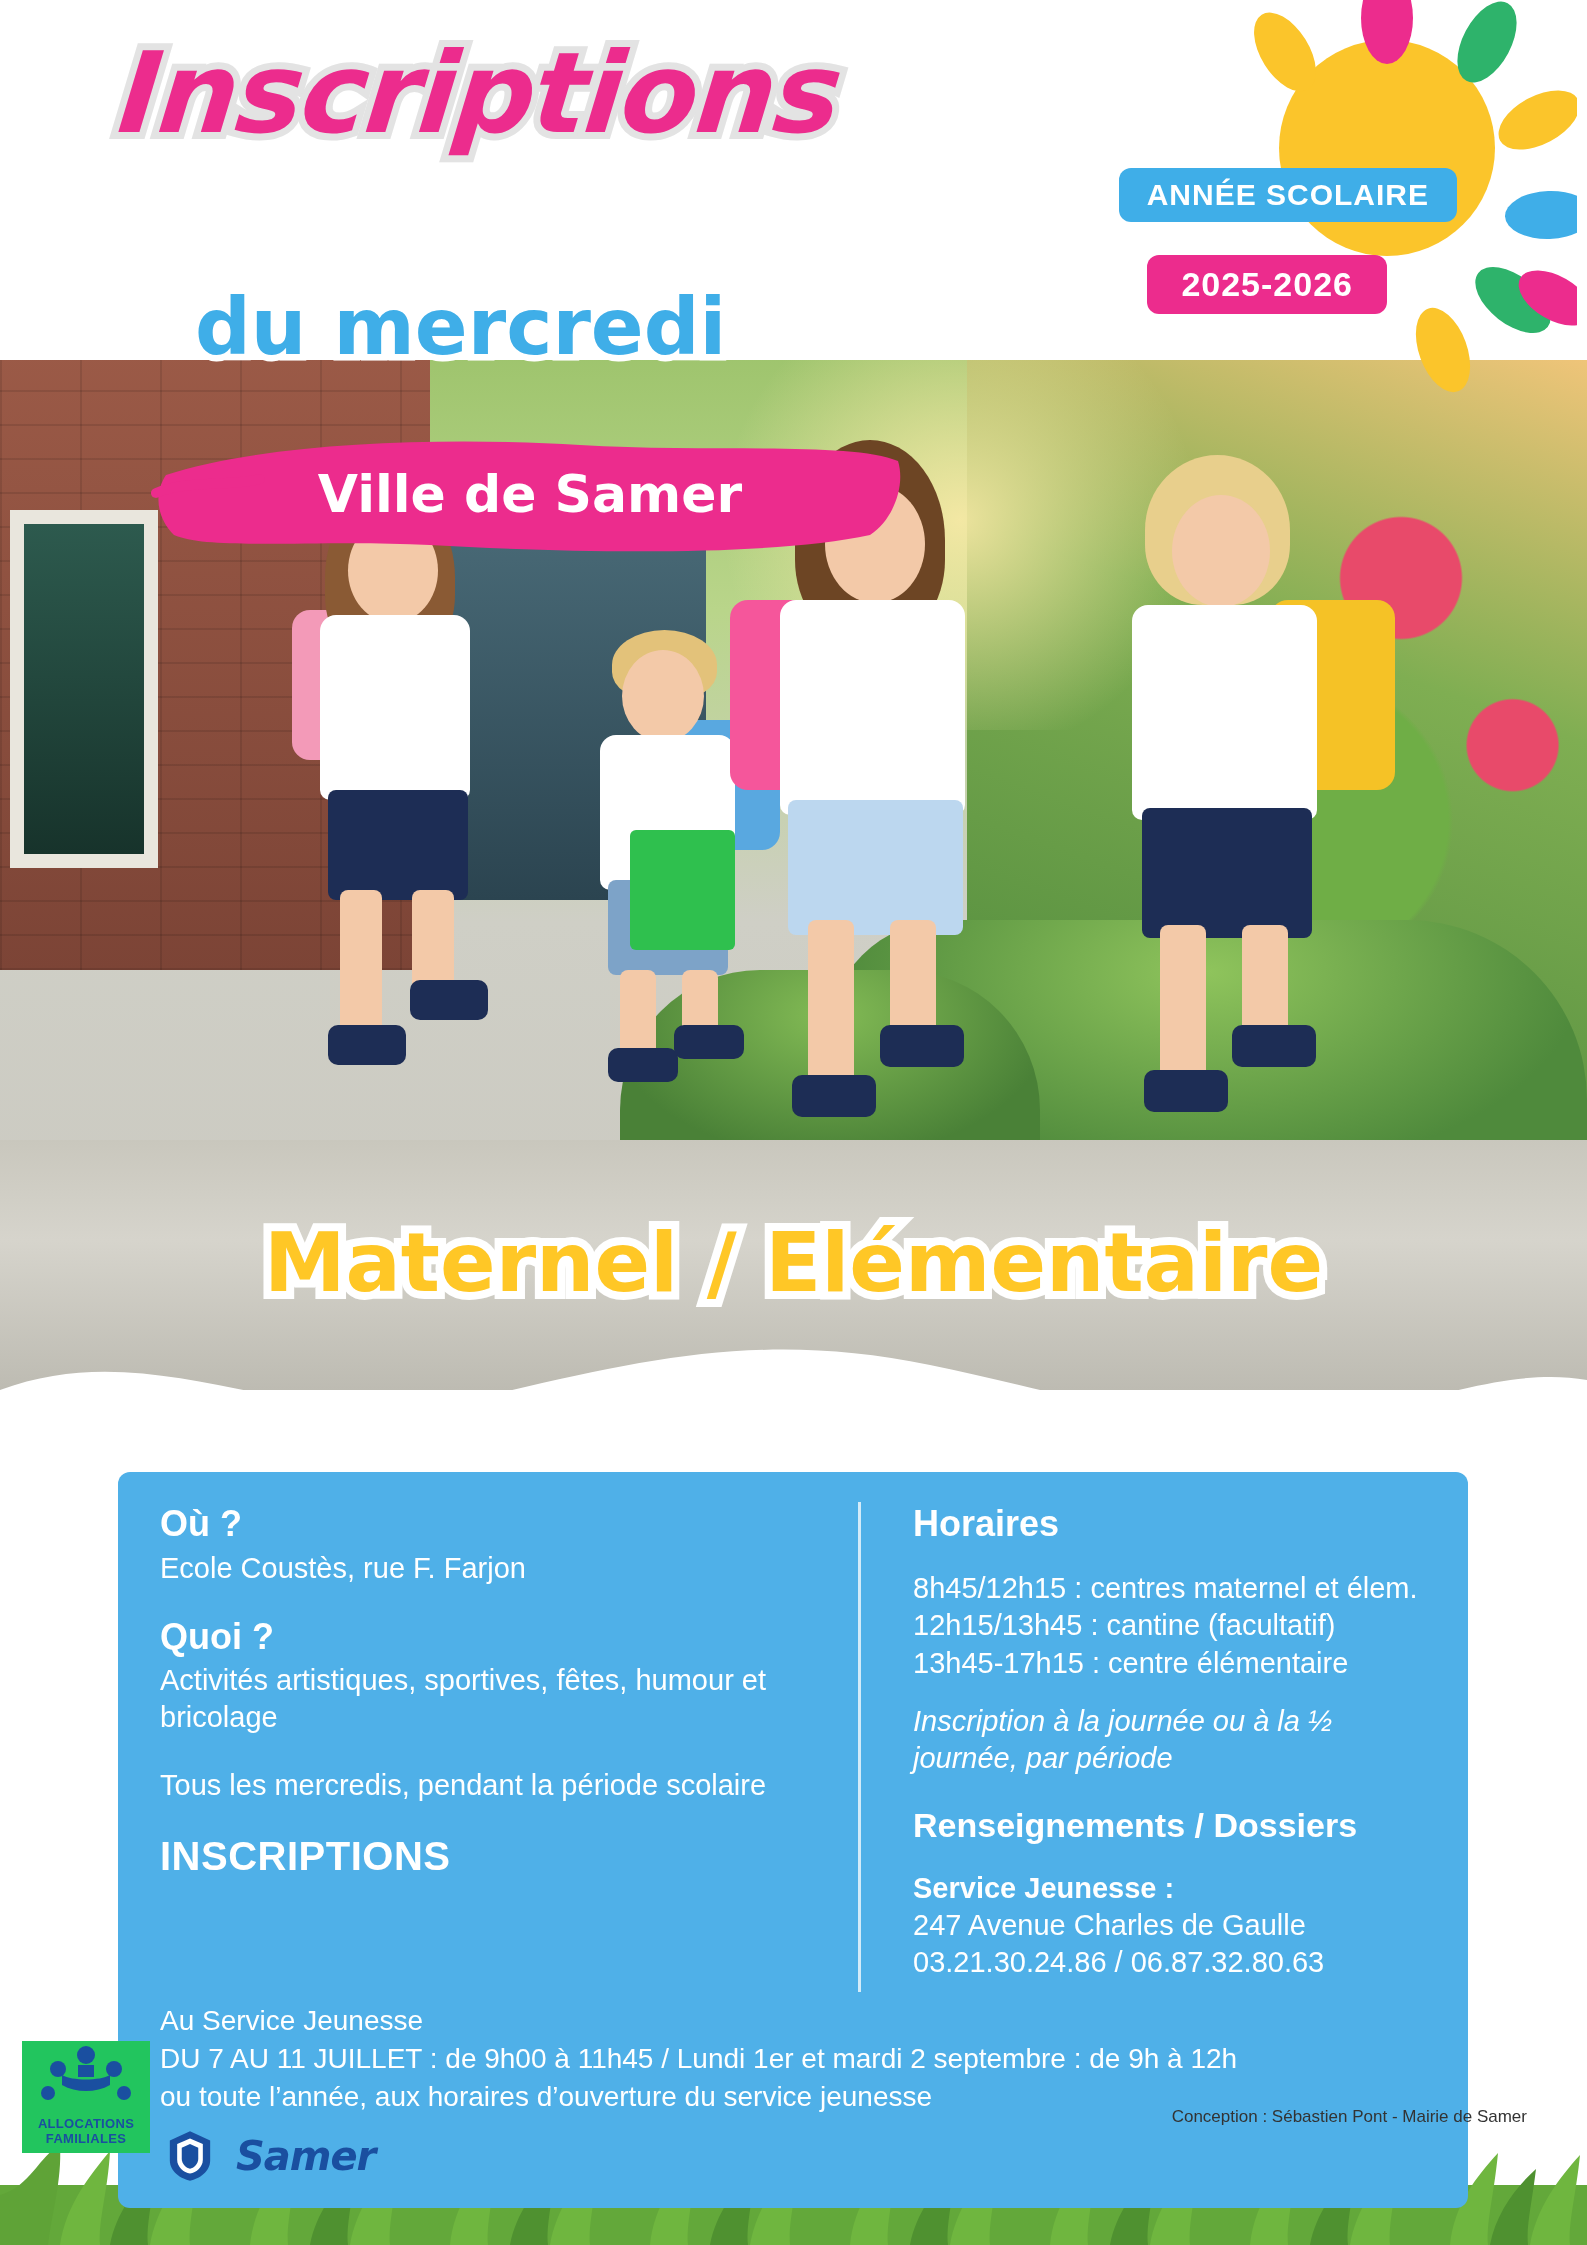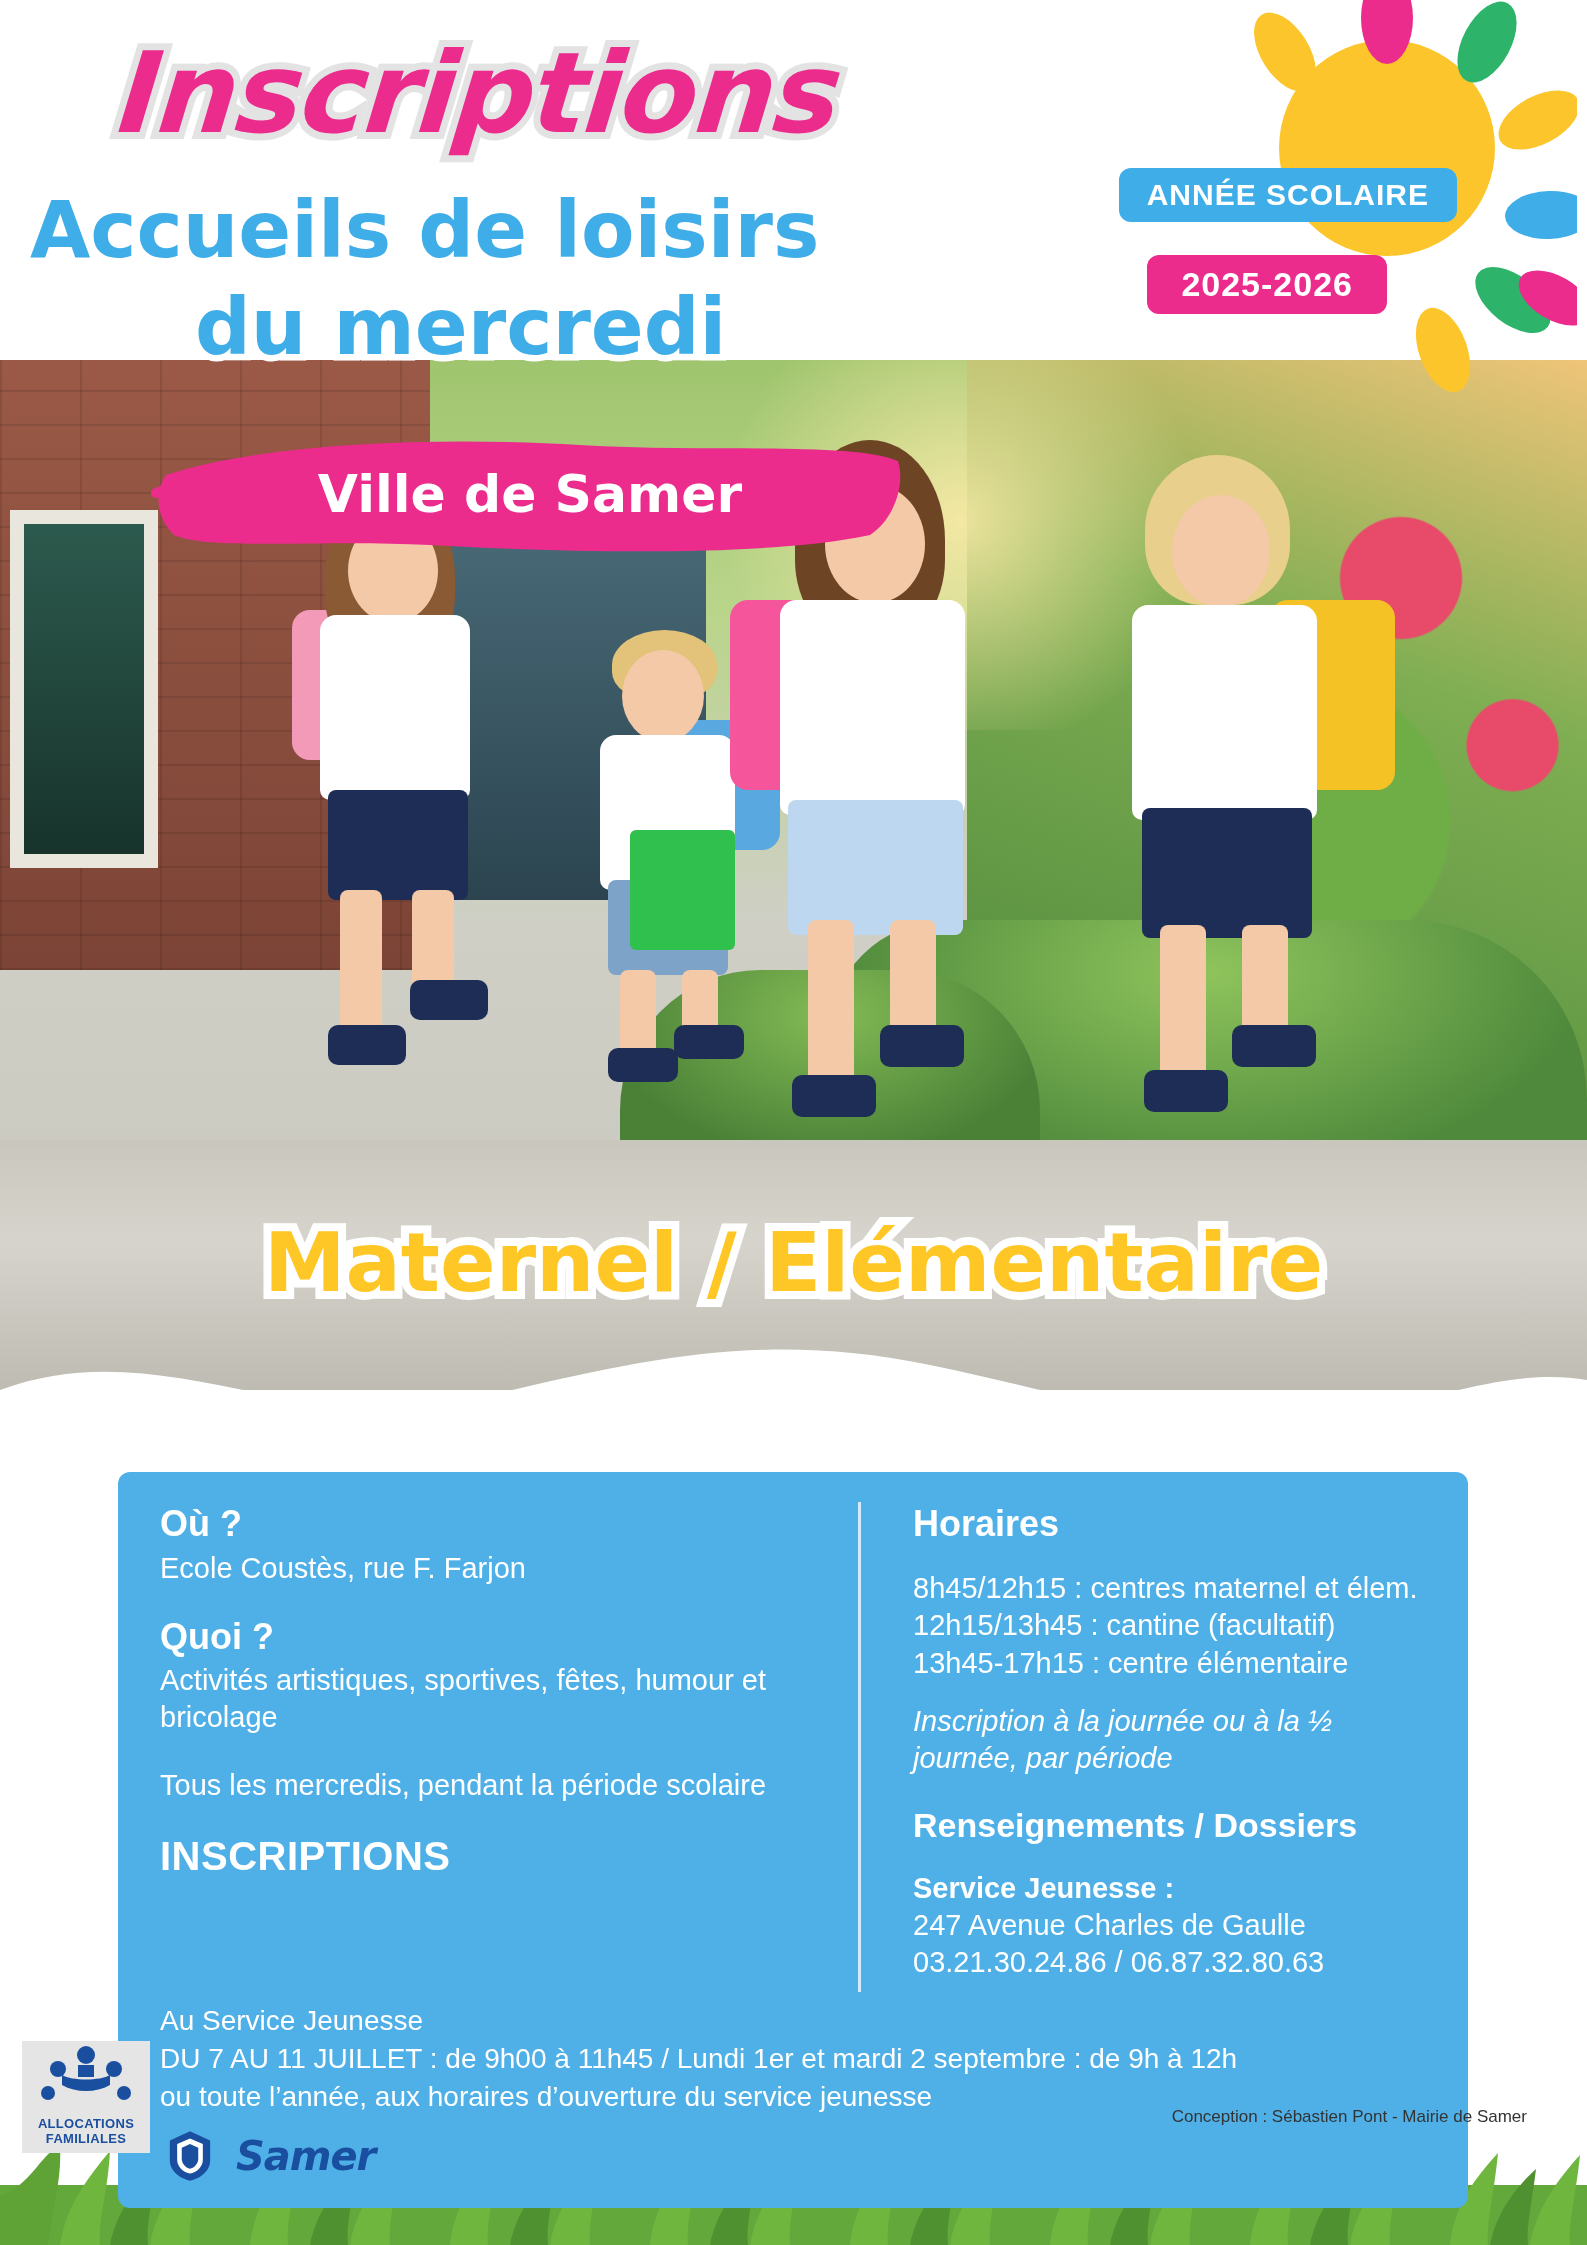--- a/index.html
+++ b/index.html
@@ -279,21 +279,21 @@
     width: 1587px;
     height: 120px;
     z-index: 10;
   }
   .caf-logo {
     position: absolute;
     left: 22px;
     bottom: 92px;
     width: 128px;
     height: 112px;
-    background: #e5e5e5;
+    background: #22c55e;
     z-index: 16;
     text-align: center;
   }
   .caf-title {
     font-size: 13px;
     font-weight: bold;
     color: #1a4fa0;
     line-height: 1.15;
     letter-spacing: .3px;
     margin-top: 2px;
@@ -403,21 +403,20 @@
       <ellipse cx="128" cy="52" rx="24" ry="44" fill="#FBC52B" transform="rotate(-32 128 52)"></ellipse>
       <ellipse cx="382" cy="120" rx="24" ry="44" fill="#FBC52B" transform="rotate(62 382 120)"></ellipse>
       <ellipse cx="392" cy="215" rx="24" ry="44" fill="#3FAEE8" transform="rotate(88 392 215)"></ellipse>
       <ellipse cx="356" cy="300" rx="24" ry="44" fill="#2EB36B" transform="rotate(128 356 300)"></ellipse>
       <ellipse cx="286" cy="350" rx="24" ry="44" fill="#FBC52B" transform="rotate(160 286 350)"></ellipse>
       <ellipse cx="398" cy="298" rx="22" ry="40" fill="#EC2C8D" transform="rotate(120 398 298)"></ellipse>
     </svg>
   </div>
 
   <div class="title-inscriptions">Inscriptions</div>
-  <div class="title-line2">Accueils de loisirs</div>
 </div>
 <div class="title-line3">du mercredi</div>
 
 <div class="badge-year">ANNÉE SCOLAIRE</div>
 <div class="badge-dates">2025-2026</div>
 
 <div class="ville-wrap">
   <svg viewBox="0 0 760 130" width="760" height="130">
     <path d="M16,40 C120,6 300,2 430,10 C560,18 700,6 748,26 C756,52 742,86 720,100 C620,122 420,118 280,110 C170,104 60,116 24,100 C6,82 4,58 16,40 Z" fill="#EC2C8D"></path>
     <path d="M6,58 C40,44 80,52 110,44" stroke="#EC2C8D" stroke-width="10" fill="none" stroke-linecap="round"></path>

